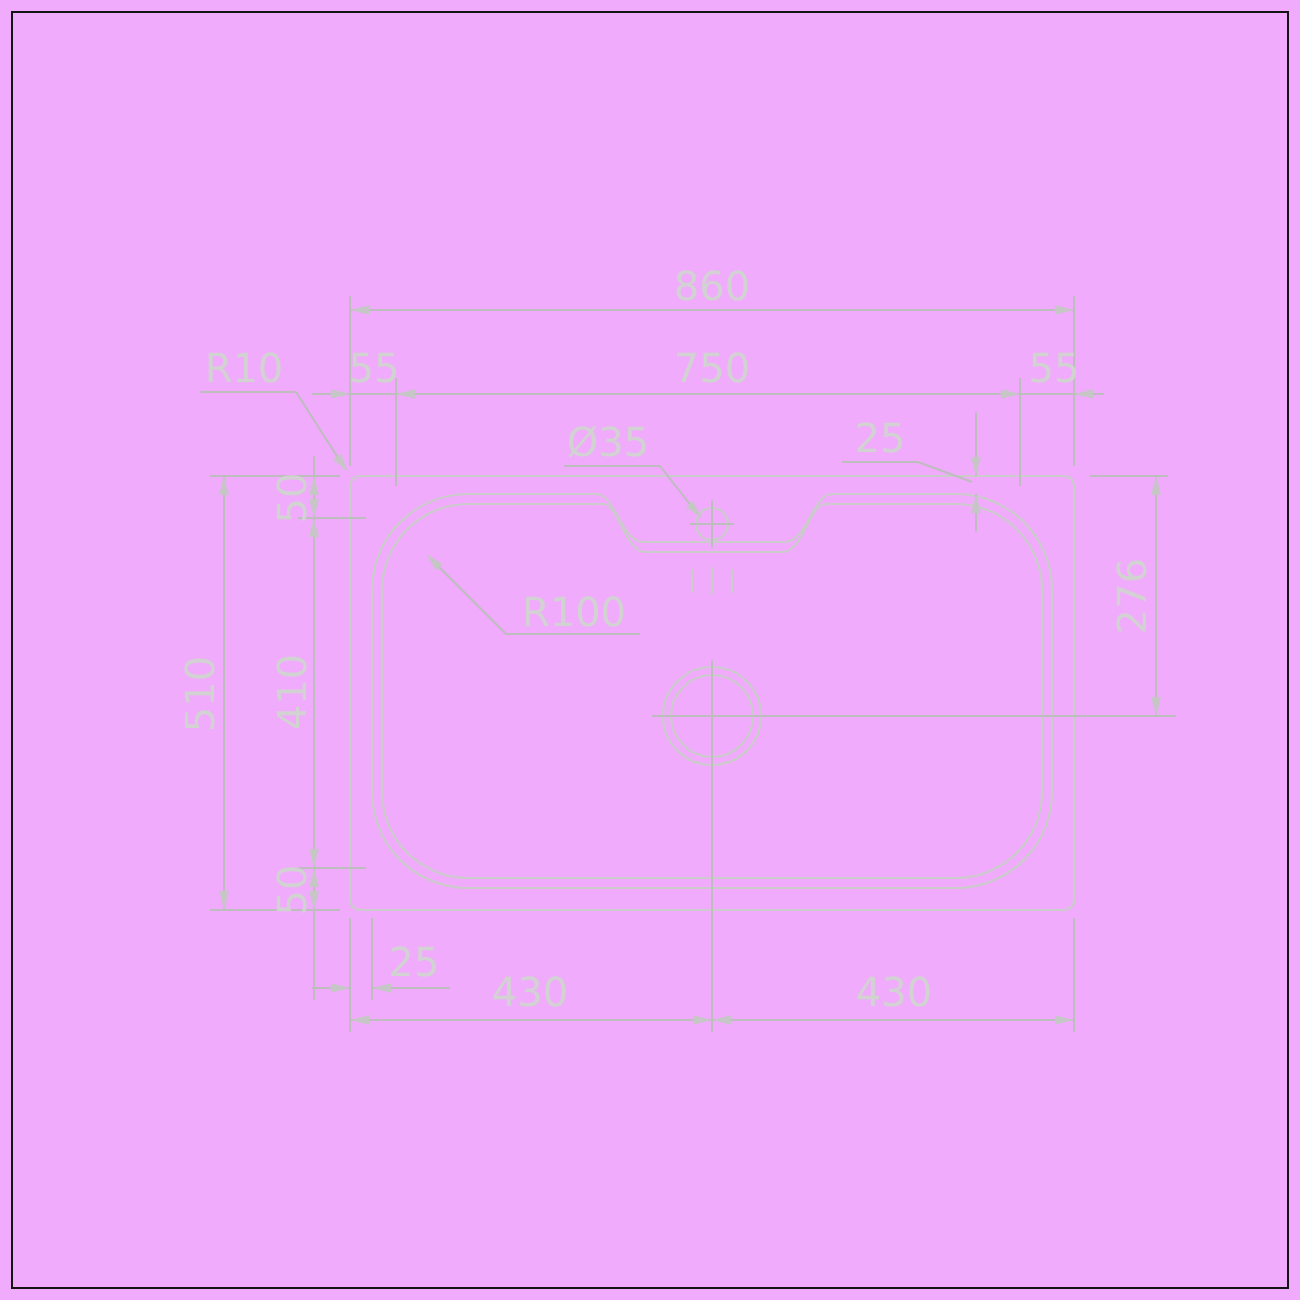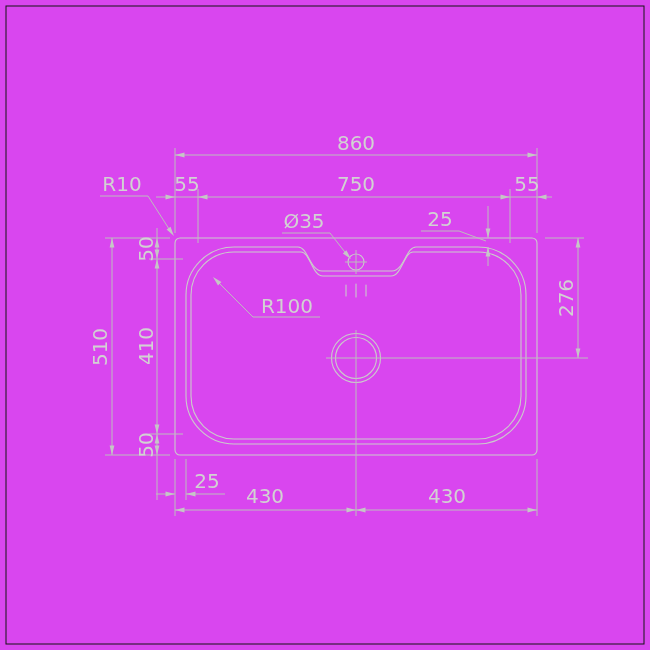--- a/index.html
+++ b/index.html
@@ -1,16 +1,16 @@
 <!DOCTYPE html>
 <html><head>
 <meta charset="utf-8">
 <style>
   html,body{margin:0;padding:0;background:#000;}
-  .stage{position:relative;width:650px;height:650px;background:#d946ef;overflow:hidden;
+  .stage{position:relative;width:650px;height:650px;background:#f0abfc;overflow:hidden;
          font-family:"DejaVu Sans", sans-serif;}
   svg{display:block}
   .obj{stroke:#cbcbcb;stroke-width:1.1;fill:none;stroke-linecap:round;}
   .dim{stroke:#bdbdbd;stroke-width:1;fill:none;stroke-linecap:butt;}
   .arr{fill:#c6c6c6;stroke:none;}
   .lbl{font:20px "DejaVu Sans", sans-serif;fill:#d2d2d2;}
   .frame{stroke:#141414;stroke-width:1;fill:none;}
 </style>
 </head>
 <body>

